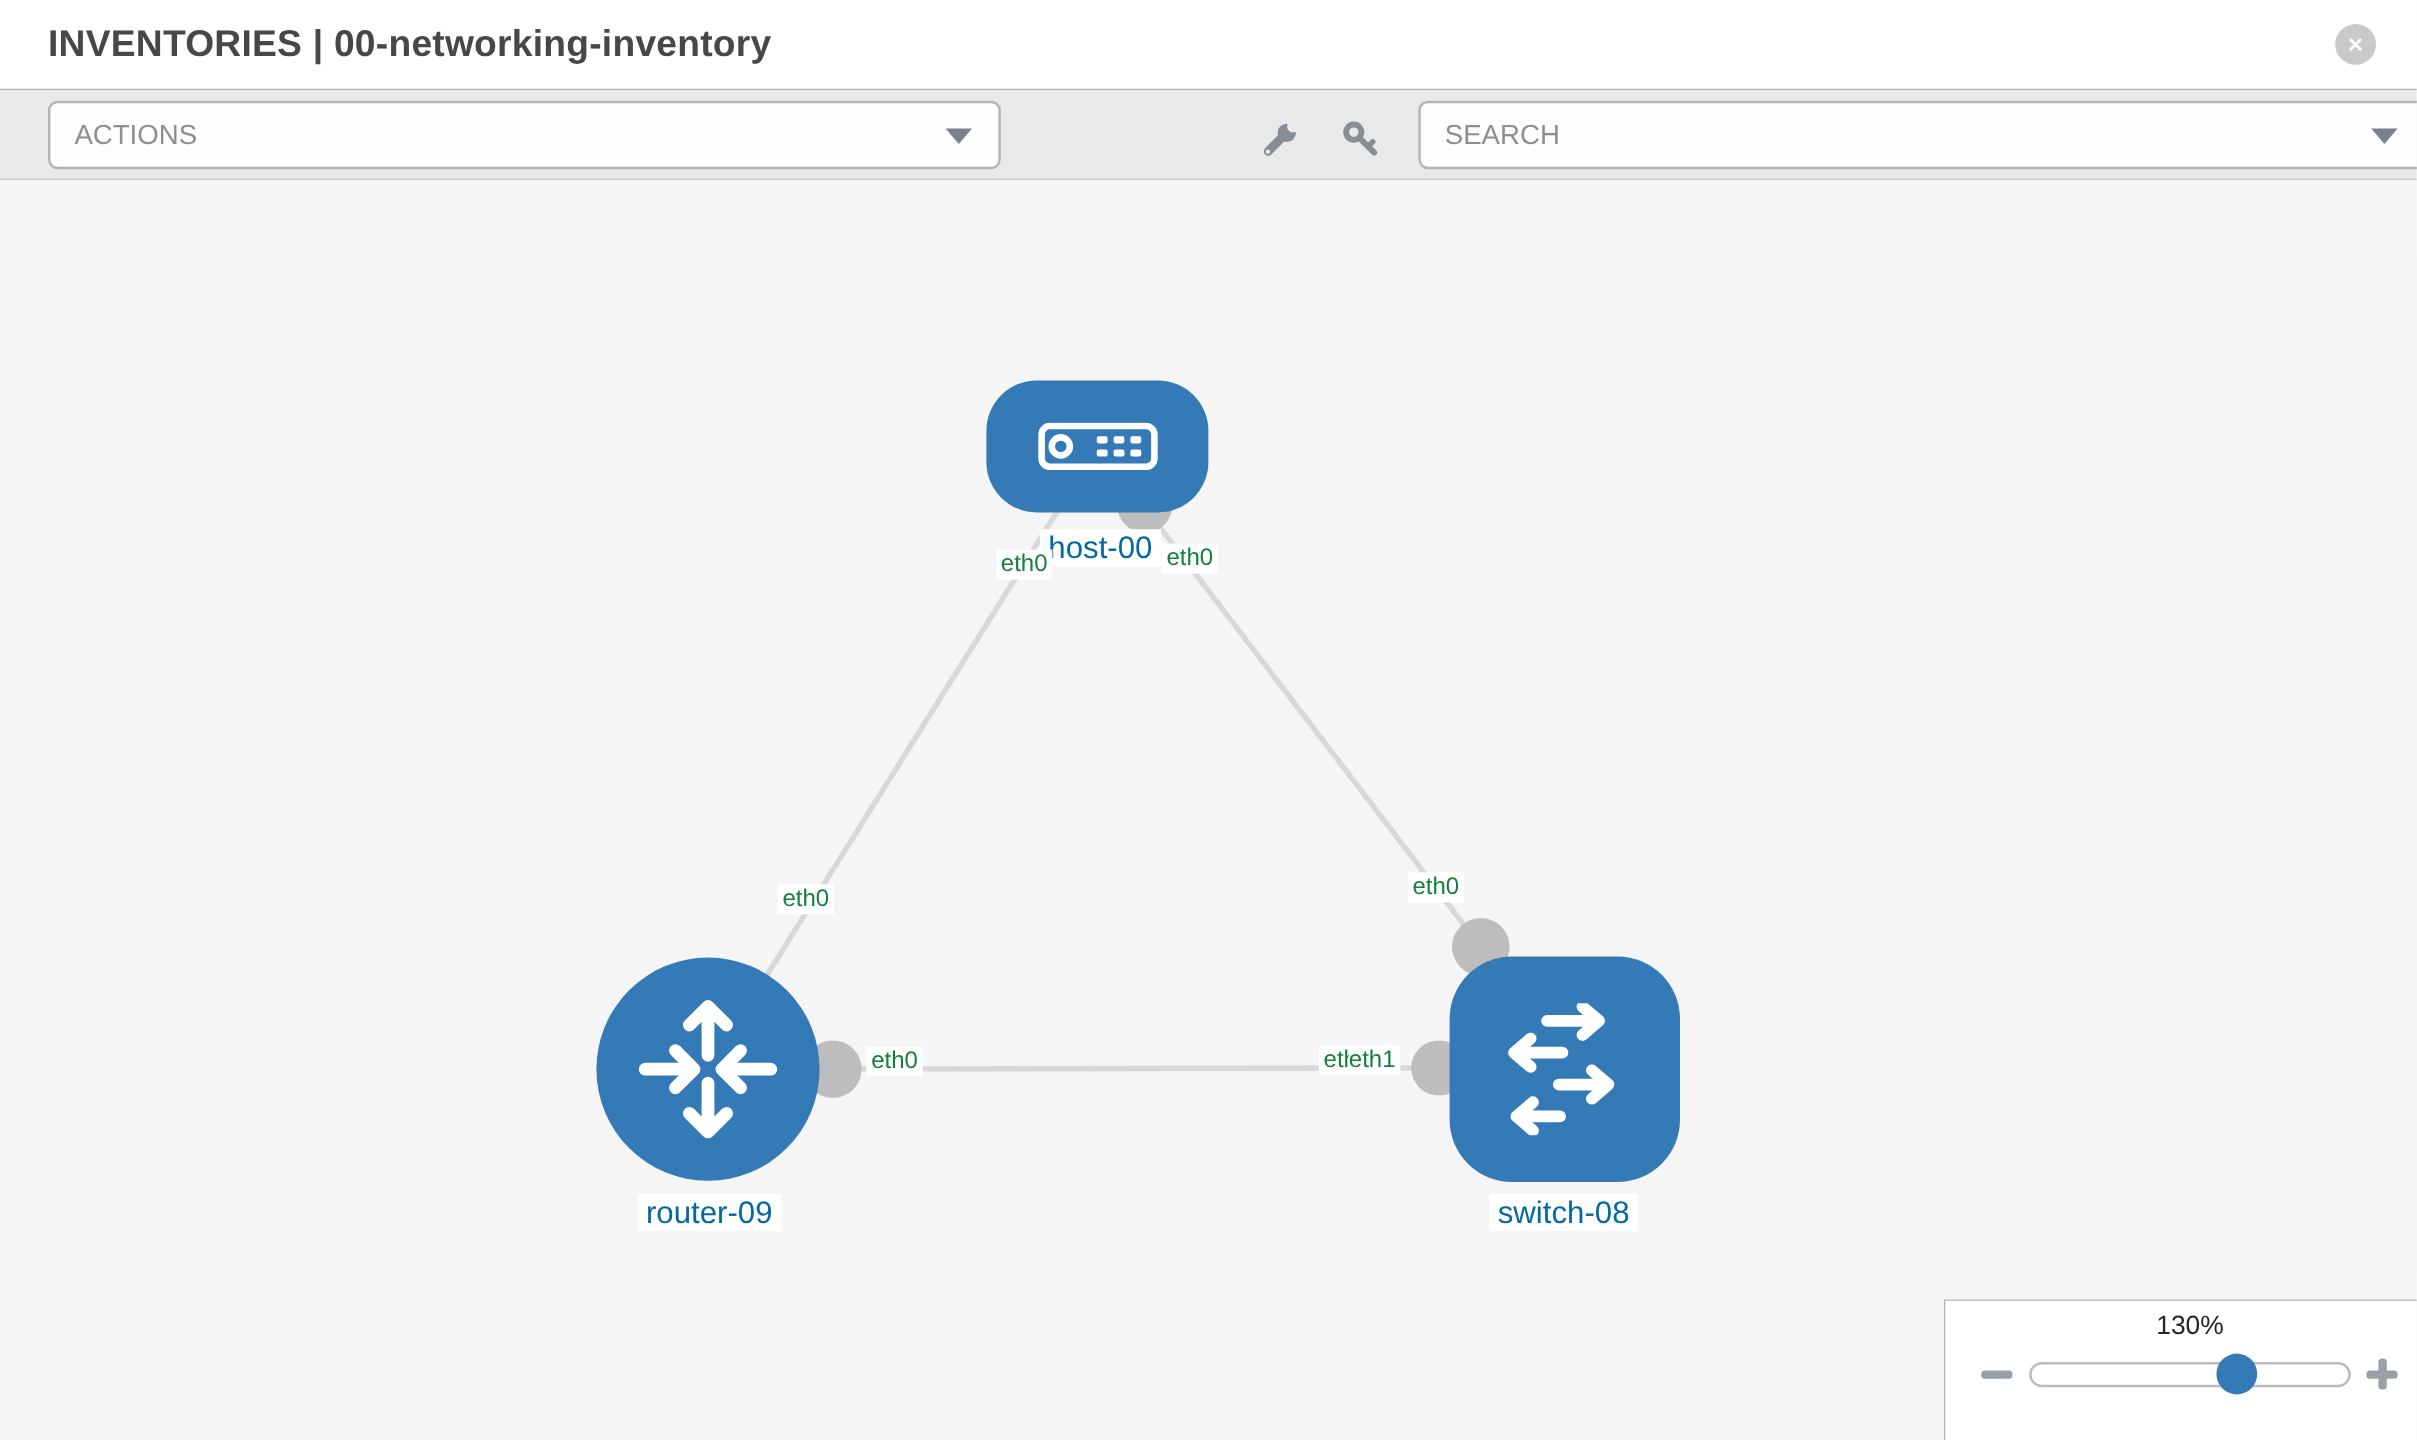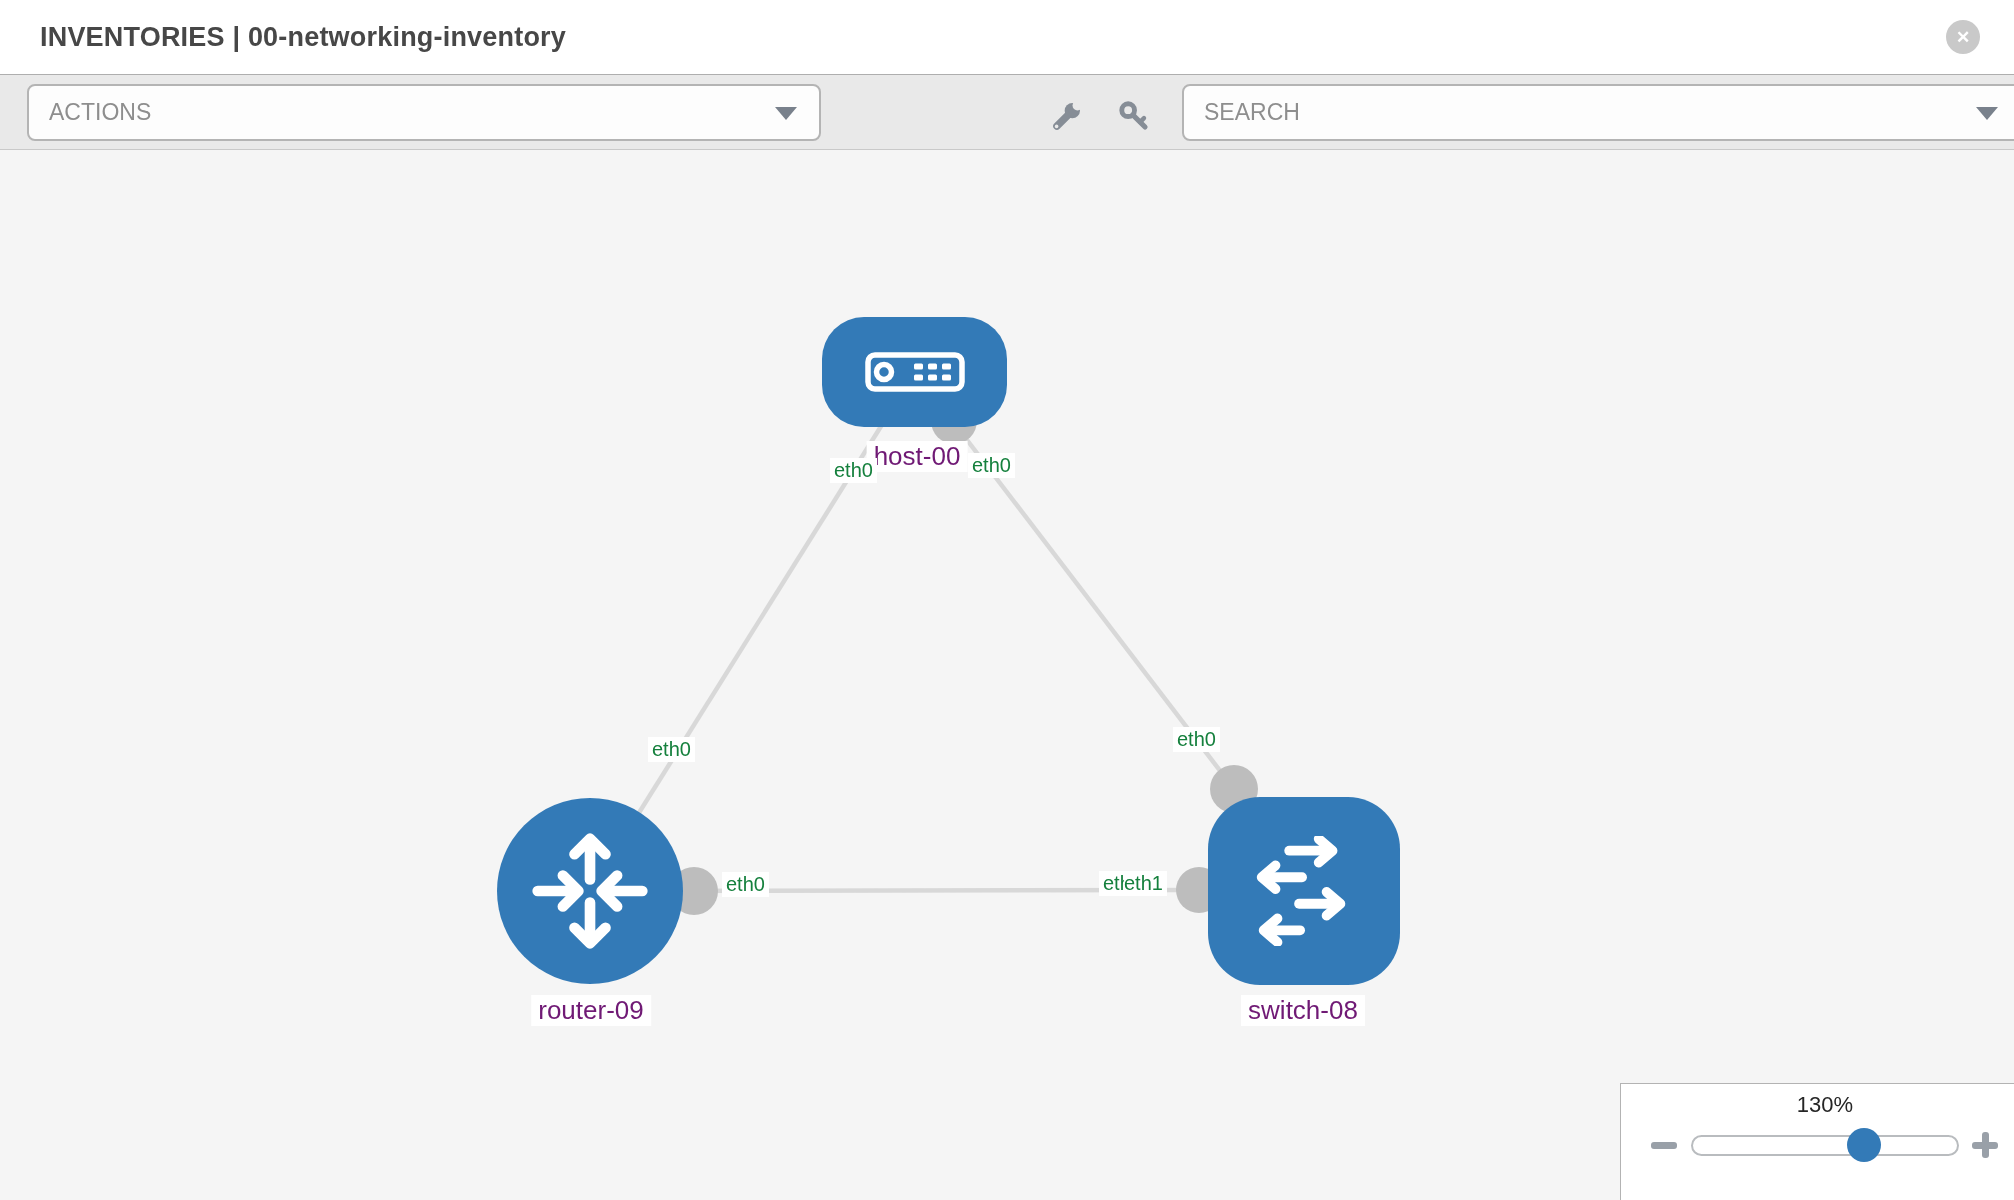--- a/index.html
+++ b/index.html
@@ -5,40 +5,40 @@
   * { box-sizing: border-box; margin: 0; padding: 0; }
   html, body { width: 2014px; height: 1200px; overflow: hidden; }
   body { font-family: "Liberation Sans", sans-serif; background: #ffffff; position: relative; }
 
   
   .titlebar {
     height: 74px; background: #ffffff;
     display: flex; align-items: center; justify-content: space-between;
     padding: 0 34px 0 40px;
   }
-  .page-title { font-size: 27px; font-weight: bold; color: #474747; letter-spacing: 0.2px; }
+  .page-title { font-size: 31px; font-weight: bold; color: #474747; letter-spacing: 0.2px; }
   .close-btn {
     width: 34px; height: 34px; border-radius: 50%;
     background: #c9c9c9; color: #ffffff;
     display: flex; align-items: center; justify-content: center;
     font-size: 17px; font-weight: bold; cursor: pointer; line-height: 1;
   }
 
   
   .toolbar {
     height: 76px; background: #e9e9e9; position: relative;
     border-top: 1px solid #aeaeae; border-bottom: 1px solid #c9c9c9;
   }
   .dd {
     position: absolute; top: 9px; height: 57px;
     background: #fdfdfd; border: 2px solid #b4b4b4; border-radius: 8px;
     display: flex; align-items: center; padding: 0 20px;
     color: #8e8e8e; font-size: 23px; cursor: pointer;
   }
-  .dd-actions { left: 27px;  width: 794px; }
+  .dd-actions { left: 40px;  width: 794px; }
   .dd-search  { left: 1182px; width: 840px; }
   .caret {
     position: absolute; right: 22px; top: 50%; margin-top: -6px;
     width: 0; height: 0;
     border-left: 11px solid transparent; border-right: 11px solid transparent;
     border-top: 13px solid #79818c;
   }
   .tool-btn { position: absolute; top: 24px; width: 34px; height: 34px; cursor: pointer; }
   .tool-btn.wrench { left: 1050px; }
   .tool-btn.key    { left: 1117px; }
@@ -57,21 +57,21 @@
   }
   .node-host   { left: 822px;  top: 167px; width: 185px; height: 110px; border-radius: 42px; }
   .node-router { left: 497px;  top: 648px; width: 186px; height: 186px; border-radius: 50%; }
   .node-switch { left: 1208px; top: 647px; width: 192px; height: 188px; border-radius: 52px; }
 
   .lbl {
     position: absolute; background: #ffffff; color: #15803d;
     font-size: 20px; line-height: 1.15; padding: 1px 4px; white-space: nowrap;
   }
   .node-lbl {
-    position: absolute; background: #ffffff; color: #701a75;
+    position: absolute; background: #ffffff; color: #0369a1;
     font-size: 26px; line-height: 1.12; padding: 1px 7px; white-space: nowrap;
     transform: translateX(-50%);
   }
   .eth-under { display: inline-block; width: 23px; overflow: hidden; vertical-align: bottom; }
   .eth-over  { background: #ffffff; position: relative; margin-left: -2px; }
 
   
   .zoom-panel {
     position: absolute; left: 1620px; top: 933px; width: 420px; height: 290px;
     background: #ffffff; border: 1px solid #b3b3b3;

